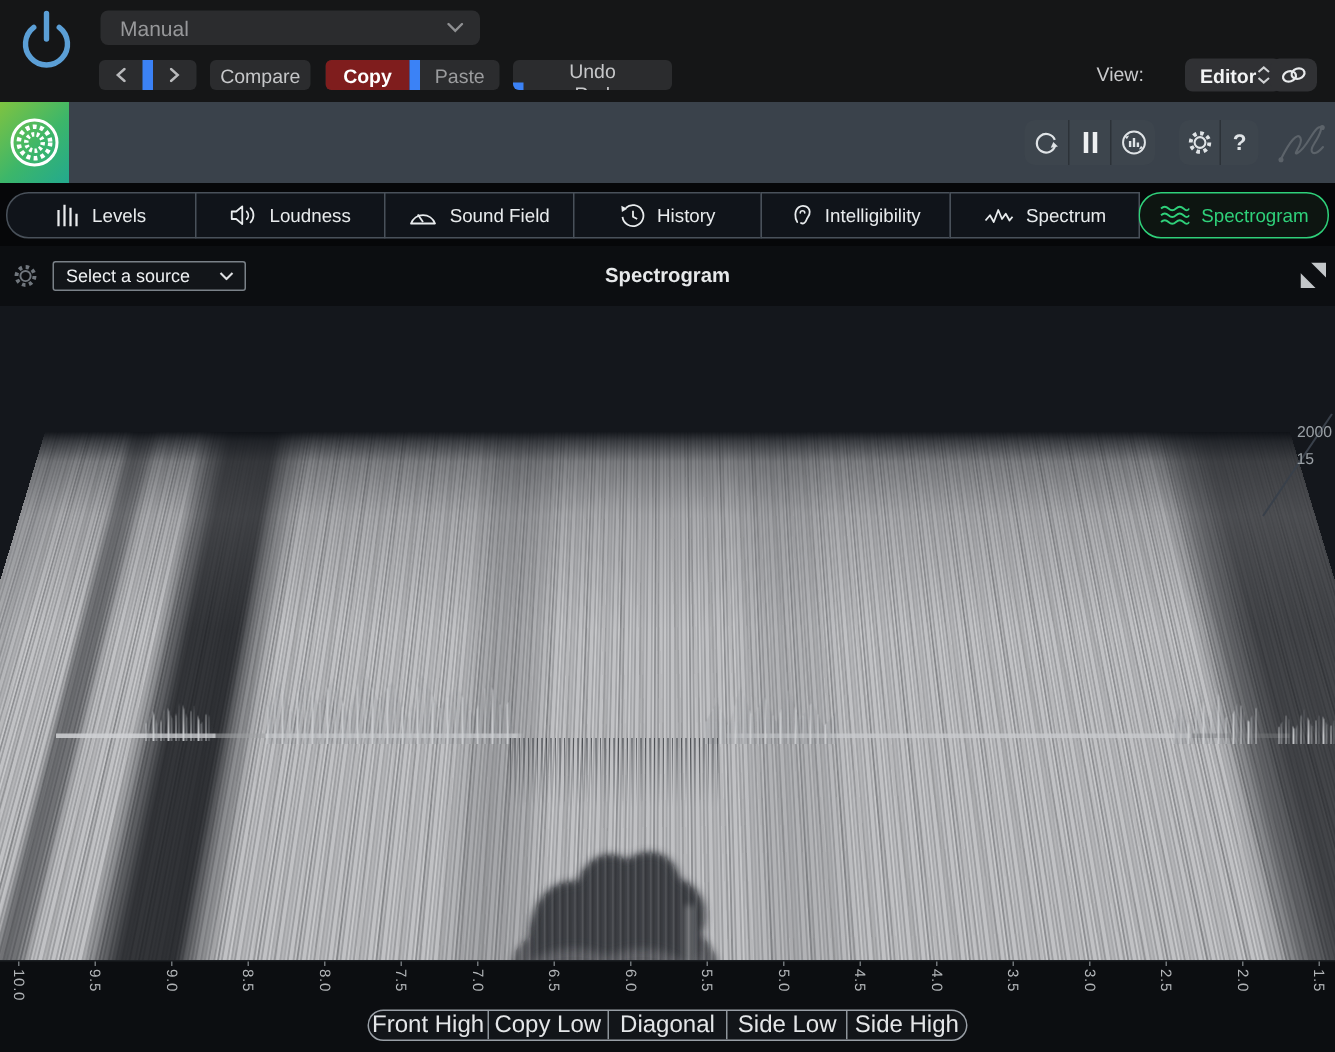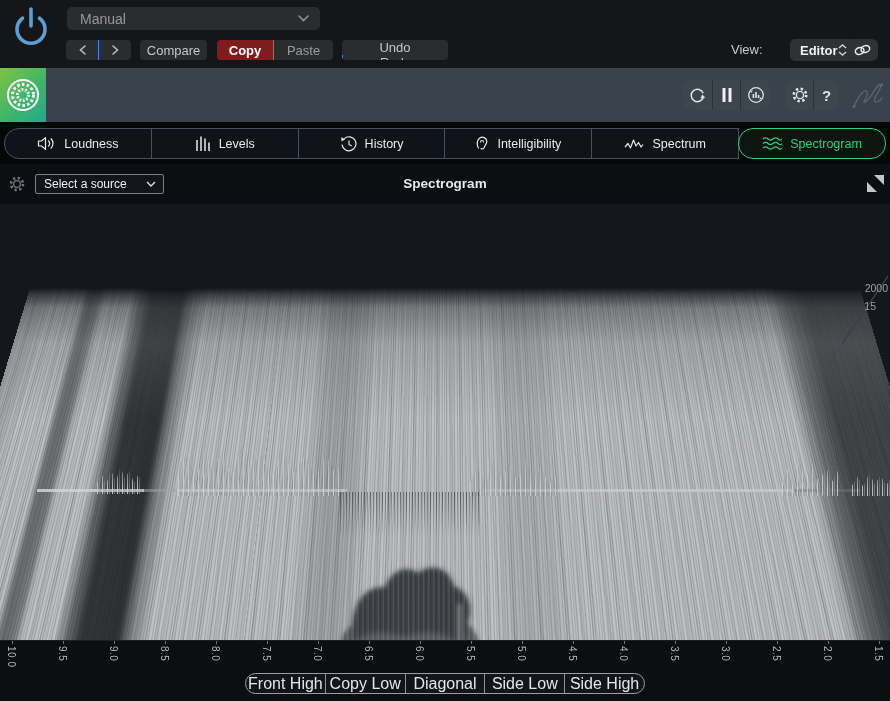--- a/index.html
+++ b/index.html
@@ -12,21 +12,21 @@
   .topbar{position:absolute;left:0;top:0;width:890px;height:68px;background:#151617;}
   .power{position:absolute;left:10px;top:5px;}
   .preset{position:absolute;left:67px;top:7px;width:253px;height:23px;background:#2b2c2e;border-radius:5px;
           display:flex;align-items:center;color:#97989a;font-size:14px;}
   .preset span{padding-left:13px;flex:1;}
   .preset .chev{margin-right:11px;}
   .tbtn{position:absolute;top:40px;height:20px;background:#2b2c2e;border-radius:4px;color:#c6c7c9;font-size:13px;
         display:flex;align-items:center;justify-content:center;}
   .tgroup{position:absolute;top:40px;height:20px;background:#2b2c2e;border-radius:4px;display:flex;overflow:hidden;}
   .tgroup .cell{flex:1;display:flex;align-items:center;justify-content:center;color:#c6c7c9;font-size:13px;}
-  .tgroup .cell + .cell{border-left:1px solid #3b82f6;}
+  .tgroup .cell + .cell{border-left:7px solid #3b82f6;}
   .cell.sel{background:#7f1d1d;color:#ffffff;font-weight:bold;}
   .cell.dim{color:#9b9c9e;}
   .viewlabel{position:absolute;left:731px;top:42px;font-size:13px;color:#c9cacc;}
   .editorsel{position:absolute;left:770px;top:39px;width:64px;height:22px;background:#303134;border-radius:5px;
              display:flex;align-items:center;color:#f2f3f4;font-size:13px;font-weight:bold;margin-left:20px;}
   .editorsel span{padding-left:10px;flex:1;}
   .linkbtn{position:absolute;left:847px;top:39px;width:31px;height:22px;background:#303134;border-radius:6px;
            display:flex;align-items:center;justify-content:center;}
 
   
@@ -232,35 +232,42 @@
     <svg class="abs" style="left:848px;top:10px;" width="40" height="36" viewBox="0 0 40 36">
       <path d="M6 28 C12 16 17 10 19 14 C21 18 13 26 17 24 C23 21 27 9 31 7 C34 5.5 33 10 28 18 C24 24 28 27 34 20" fill="none" stroke="#5c636a" stroke-width="1.4" stroke-linecap="round"></path>
       <circle cx="6" cy="28.5" r="1.7" fill="#5c636a"></circle>
       <circle cx="33.5" cy="7" r="1.7" fill="#5c636a"></circle>
     </svg>
   </div>
 
   <div class="tabbar">
     <div class="tabs">
       <div class="tab">
-        <svg width="19" height="15" viewBox="0 0 19 15">
-          <path d="M1.5 5 h3 l4 -3.4 v11.8 l-4 -3.4 h-3 z" fill="none" stroke="currentColor" stroke-width="1.2" stroke-linejoin="round"></path>
-          <path d="M11.5 5 a3.6 3.6 0 0 1 0 5" fill="none" stroke="currentColor" stroke-width="1.2" stroke-linecap="round"></path>
-          <path d="M14 2.8 a6.6 6.6 0 0 1 0 9.4" fill="none" stroke="currentColor" stroke-width="1.2" stroke-linecap="round"></path>
-        </svg>
-        <span>Loudness</span>
-      </div>
-      <div class="tab">
         <svg width="16" height="15" viewBox="0 0 16 15">
           <line x1="2" y1="4" x2="2" y2="15" stroke="currentColor" stroke-width="1.5"></line>
           <line x1="6" y1="0.5" x2="6" y2="15" stroke="currentColor" stroke-width="1.5"></line>
           <line x1="10" y1="2.5" x2="10" y2="15" stroke="currentColor" stroke-width="1.5"></line>
           <line x1="14" y1="6.5" x2="14" y2="15" stroke="currentColor" stroke-width="1.5"></line>
         </svg>
         <span>Levels</span>
+      </div>
+      <div class="tab">
+        <svg width="19" height="15" viewBox="0 0 19 15">
+          <path d="M1.5 5 h3 l4 -3.4 v11.8 l-4 -3.4 h-3 z" fill="none" stroke="currentColor" stroke-width="1.2" stroke-linejoin="round"></path>
+          <path d="M11.5 5 a3.6 3.6 0 0 1 0 5" fill="none" stroke="currentColor" stroke-width="1.2" stroke-linecap="round"></path>
+          <path d="M14 2.8 a6.6 6.6 0 0 1 0 9.4" fill="none" stroke="currentColor" stroke-width="1.2" stroke-linecap="round"></path>
+        </svg>
+        <span>Loudness</span>
+      </div>
+      <div class="tab">
+        <svg width="20" height="13" viewBox="0 0 20 13">
+          <path d="M2 12 A8.5 8.5 0 0 1 18 12 Z" fill="none" stroke="currentColor" stroke-width="1.2" stroke-linejoin="round"></path>
+          <line x1="10" y1="11" x2="6.5" y2="6" stroke="currentColor" stroke-width="1.2"></line>
+        </svg>
+        <span>Sound Field</span>
       </div>
       <div class="tab">
         <svg width="17" height="16" viewBox="0 0 17 16">
           <path d="M4.2 2.6 A7 7 0 1 1 2 8.6" fill="none" stroke="currentColor" stroke-width="1.2"></path>
           <polygon points="1.2,1.2 1.6,5.4 5.2,3.2" fill="currentColor"></polygon>
           <polyline points="9,4.5 9,8.5 11.8,10" fill="none" stroke="currentColor" stroke-width="1.2"></polyline>
         </svg>
         <span>History</span>
       </div>
       <div class="tab">

